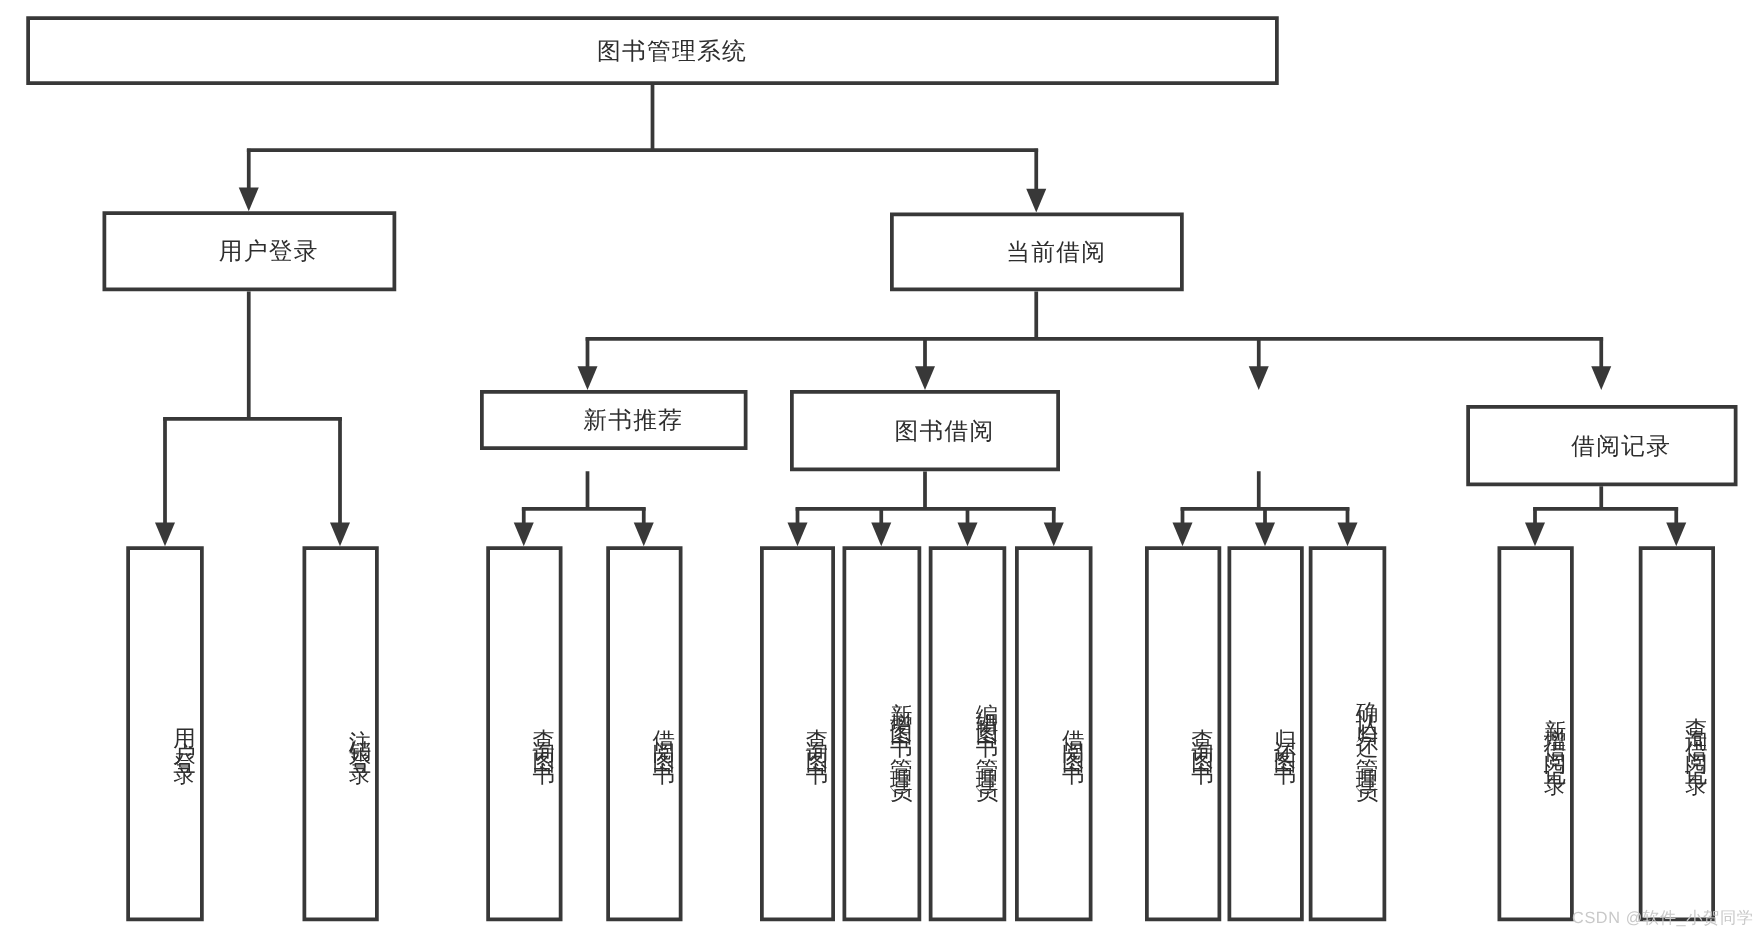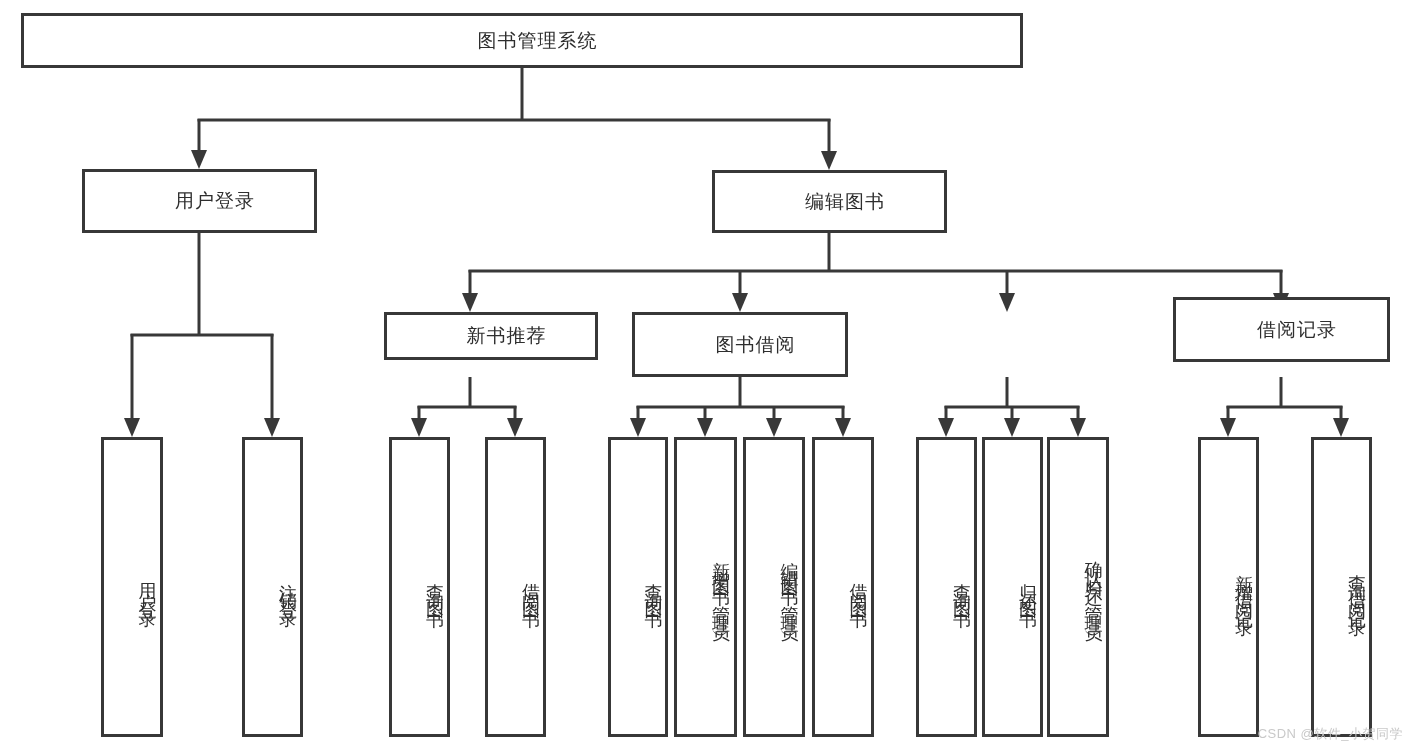--- a/index.html
+++ b/index.html
@@ -128,30 +128,30 @@
   </svg>
 
   <div class="node h-node" style="left:21px; top:13px; width:1002px; height:55px;">
     <span>图书管理系统</span>
   </div>
 
   <div class="node h-node" style="left:82px; top:169px; width:235px; height:64px;">
     <span>用户登录</span>
   </div>
   <div class="node h-node" style="left:712px; top:170px; width:235px; height:63px;">
-    <span>编辑图书</span>
+    <span>当前借阅</span>
   </div>
 
   <div class="node h-node" style="left:384px; top:312px; width:214px; height:48px;">
     <span>新书推荐</span>
   </div>
   <div class="node h-node" style="left:632px; top:312px; width:216px; height:65px;">
     <span>图书借阅</span>
   </div>
-  <div class="node h-node" style="left:1173px; top:297px; width:217px; height:65px;">
+  <div class="node h-node" style="left:1173px; top:324px; width:217px; height:65px;">
     <span>借阅记录</span>
   </div>
 
   <div class="node v-node" style="left:101px; top:437px; width:62px; height:300px;">
     <span>用户登录</span>
   </div>
   <div class="node v-node" style="left:242px; top:437px; width:61px; height:300px;">
     <span>注销登录</span>
   </div>
   <div class="node v-node" style="left:389px; top:437px; width:61px; height:300px;">

